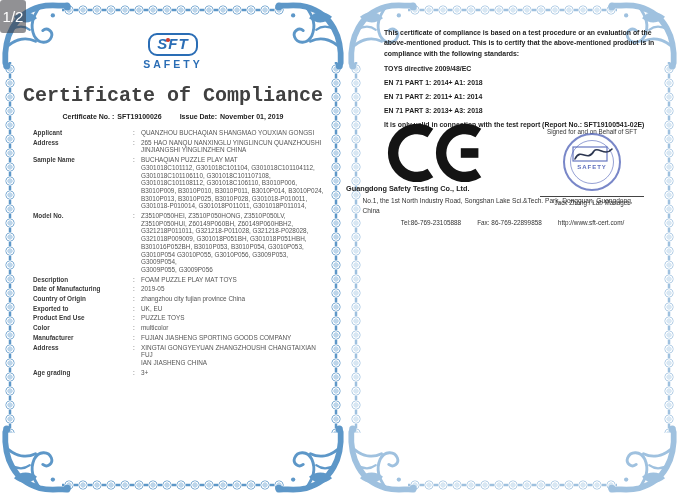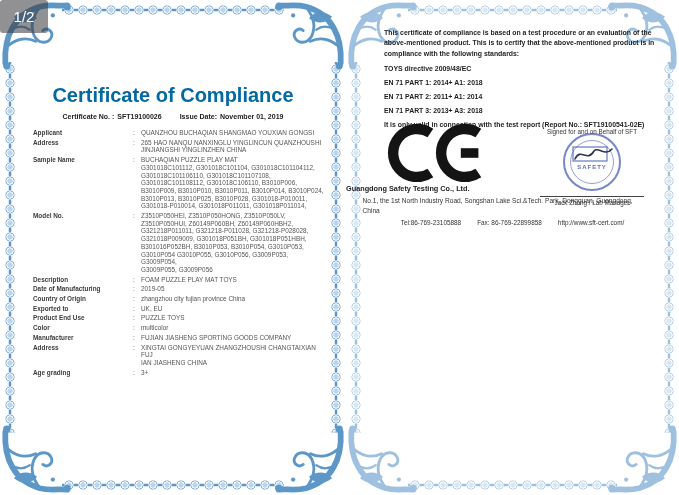--- a/index.html
+++ b/index.html
@@ -40,31 +40,31 @@
   .chain.bottom{left:62px;right:62px;bottom:3px;}
   .chain.left{top:62px;bottom:62px;left:3px;}
   .chain.right{top:62px;bottom:62px;right:3px;}
   .corner{position:absolute;width:72px;height:72px;}
   .corner.tl{left:1px;top:1px;}
   .corner.tr{right:1px;top:1px;transform:scaleX(-1);}
   .corner.bl{left:1px;bottom:1px;transform:scaleY(-1);}
   .corner.br{right:1px;bottom:1px;transform:scale(-1,-1);}
 
   
-  .badge{position:absolute;left:0;top:0;width:48px;height:33px;background:rgba(55,55,60,0.55);
+  .badge{position:absolute;left:0;top:0;width:26px;height:33px;background:rgba(55,55,60,0.55);
     border-radius:3px;display:flex;align-items:center;justify-content:center;
     color:#fff;font-size:15px;z-index:5;}
 
   
   .logo-wrap{position:absolute;left:0;right:0;top:33px;text-align:center;}
   .logo-box{display:inline-block;border:2.5px solid #2A6DB5;border-radius:9px;padding:0 7px 1px 7px;position:relative;}
   .logo-box .logo-text{font-weight:bold;font-style:italic;font-size:15px;letter-spacing:1px;color:#2A6DB5;}
   .logo-dot{position:absolute;top:3px;left:16px;width:3.5px;height:3.5px;border-radius:50%;background:#D03C30;}
   .logo-sub{margin-top:2px;font-weight:bold;font-size:10.5px;letter-spacing:3px;color:#2A6DB5;}
-  .title{position:absolute;left:0;right:0;top:84px;text-align:center;font-size:20px;font-weight:bold;color:#0369a1;}
+  .title{position:absolute;left:0;right:0;top:84px;text-align:center;font-size:20px;font-weight:bold;color:#404040;font-family:Liberation Mono, monospace;}
   .cert-line{position:absolute;left:0;right:0;top:113px;display:flex;justify-content:center;gap:18px;
     font-size:7px;font-weight:bold;color:#222;}
   .cert-line .seg{display:flex;gap:3px;}
   .fields{position:absolute;left:33px;right:22px;top:129px;display:flex;flex-direction:column;gap:2px;}
   .row{display:flex;align-items:flex-start;font-size:6.4px;line-height:7.7px;}
   .row .lbl{width:100px;flex:none;font-weight:bold;color:#3c3c3c;}
   .row .sep{width:8px;flex:none;color:#555;text-align:left;}
   .row .val{flex:1;color:#555;white-space:pre-line;}
 
   
@@ -153,20 +153,27 @@
             <circle cx="72" cy="20" r="3"></circle>
           <path d="M18,22 C30,12 42,14 50,24 C40,32 26,32 18,22 Z"></path>
         </g>
       </svg>
     </div>
 
     <div class="badge">
       <span>1/2</span>
     </div>
 
+    <div class="logo-wrap">
+      <div class="logo-box">
+        <span class="logo-dot"></span>
+        <span class="logo-text">SFT</span>
+      </div>
+      <div class="logo-sub">SAFETY</div>
+    </div>
 
     <div class="title">Certificate of Compliance</div>
 
     <div class="cert-line">
       <span class="seg">
         <span>Certificate No. :</span>
         <span>SFT19100026</span>
       </span>
       <span class="seg">
         <span>Issue Date:</span>

